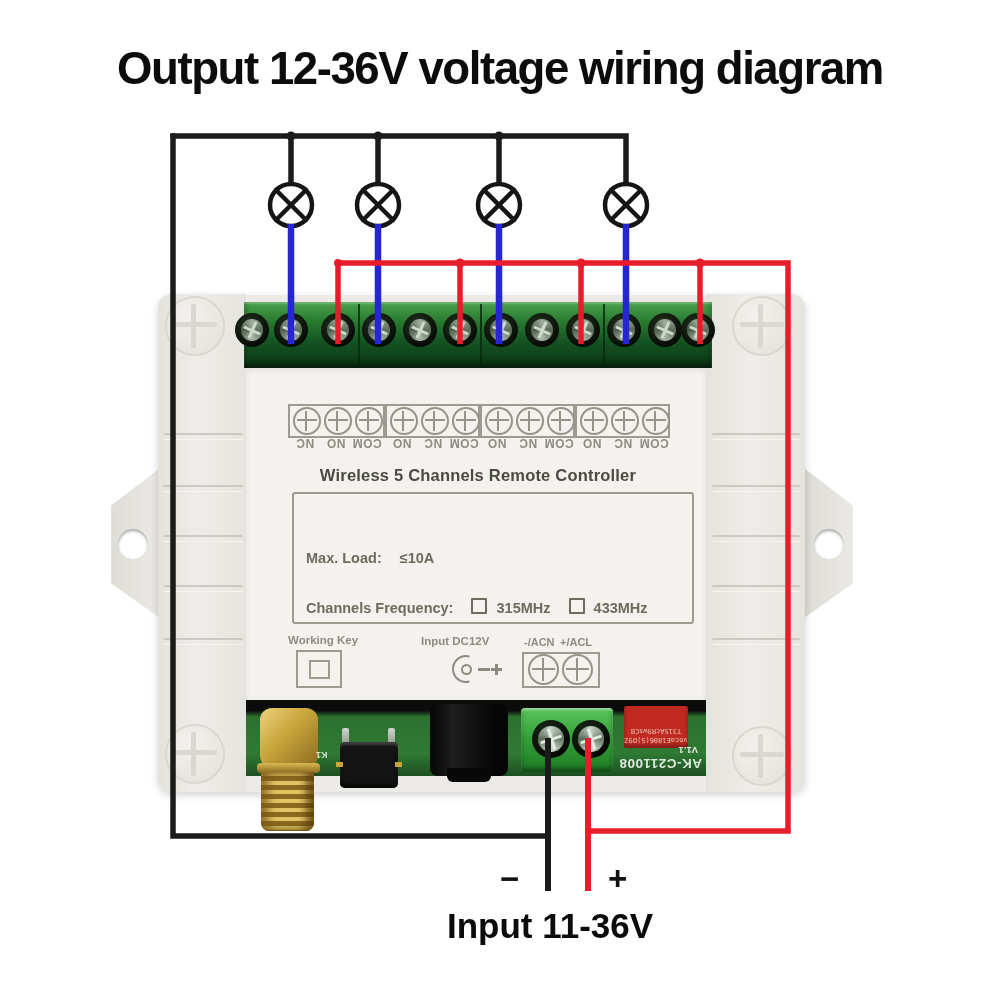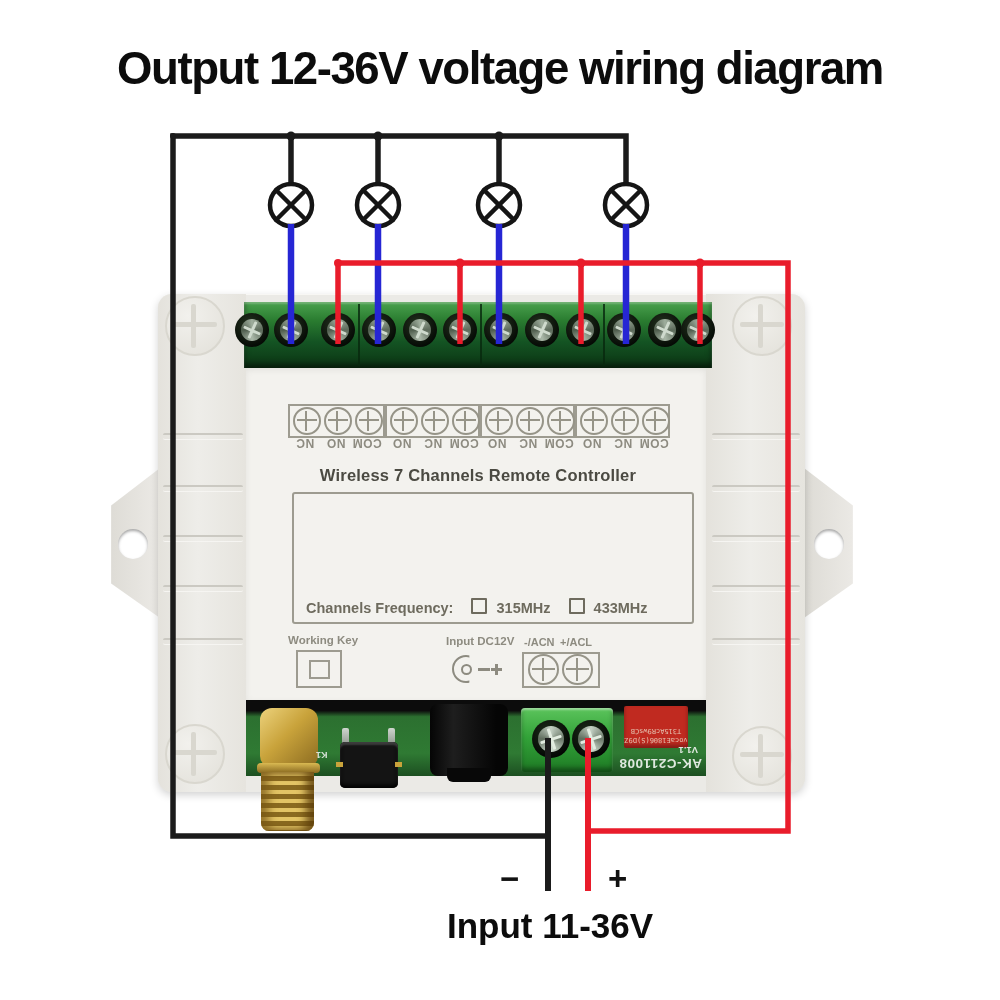--- a/index.html
+++ b/index.html
@@ -280,37 +280,41 @@
   <div class="abs plabel" style="left:380px;">NO</div>
   <div class="abs plabel" style="left:411px;">NC</div>
   <div class="abs plabel" style="left:442px;">COM</div>
   <div class="abs plabel" style="left:475px;">NO</div>
   <div class="abs plabel" style="left:506px;">NC</div>
   <div class="abs plabel" style="left:537px;">COM</div>
   <div class="abs plabel" style="left:570px;">NO</div>
   <div class="abs plabel" style="left:601px;">NC</div>
   <div class="abs plabel" style="left:632px;">COM</div>
 
-  <div class="abs prod-title">Wireless 7 Channels Remote Controller</div>
+  <div class="abs prod-title">Wireless 5 Channels Remote Controller</div>
 
   <div class="abs spec-box"></div>
+  <div class="abs srow" style="top:550px;">
+    <span>Max. Load:</span><span class="gap"></span>
+    <span>≤10A</span>
+  </div>
   <div class="abs srow" style="top:598px;">
     <span>Channels Frequency:</span><span class="gap"></span>
     <span class="cbox"></span>
     <span>315MHz</span><span class="gap"></span>
     <span class="cbox"></span>
     <span>433MHz</span>
   </div>
 
   <div class="abs small-print" style="left:288px;top:634px;">Working Key</div>
   <div class="abs lk-outer">
       <div class="abs lk-inner"></div>
     </div>
 
-  <div class="abs small-print" style="left:446px;top:635px;">Input DC12V</div>
+  <div class="abs small-print" style="left:421px;top:635px;">Input DC12V</div>
   <div class="abs dc-arc"></div>
   <div class="abs dc-dot"></div>
   <div class="abs dc-dash"></div>
   <div class="abs dc-plus-h"></div>
   <div class="abs dc-plus-v"></div>
 
   <div class="abs small-print" style="left:524px;top:636px;font-size:11px;">-/ACN</div>
   <div class="abs small-print" style="left:560px;top:636px;font-size:11px;">+/ACL</div>
   <div class="abs ac-rect"></div>
   <div class="abs pscrew big" style="left:528px;top:654px;">

